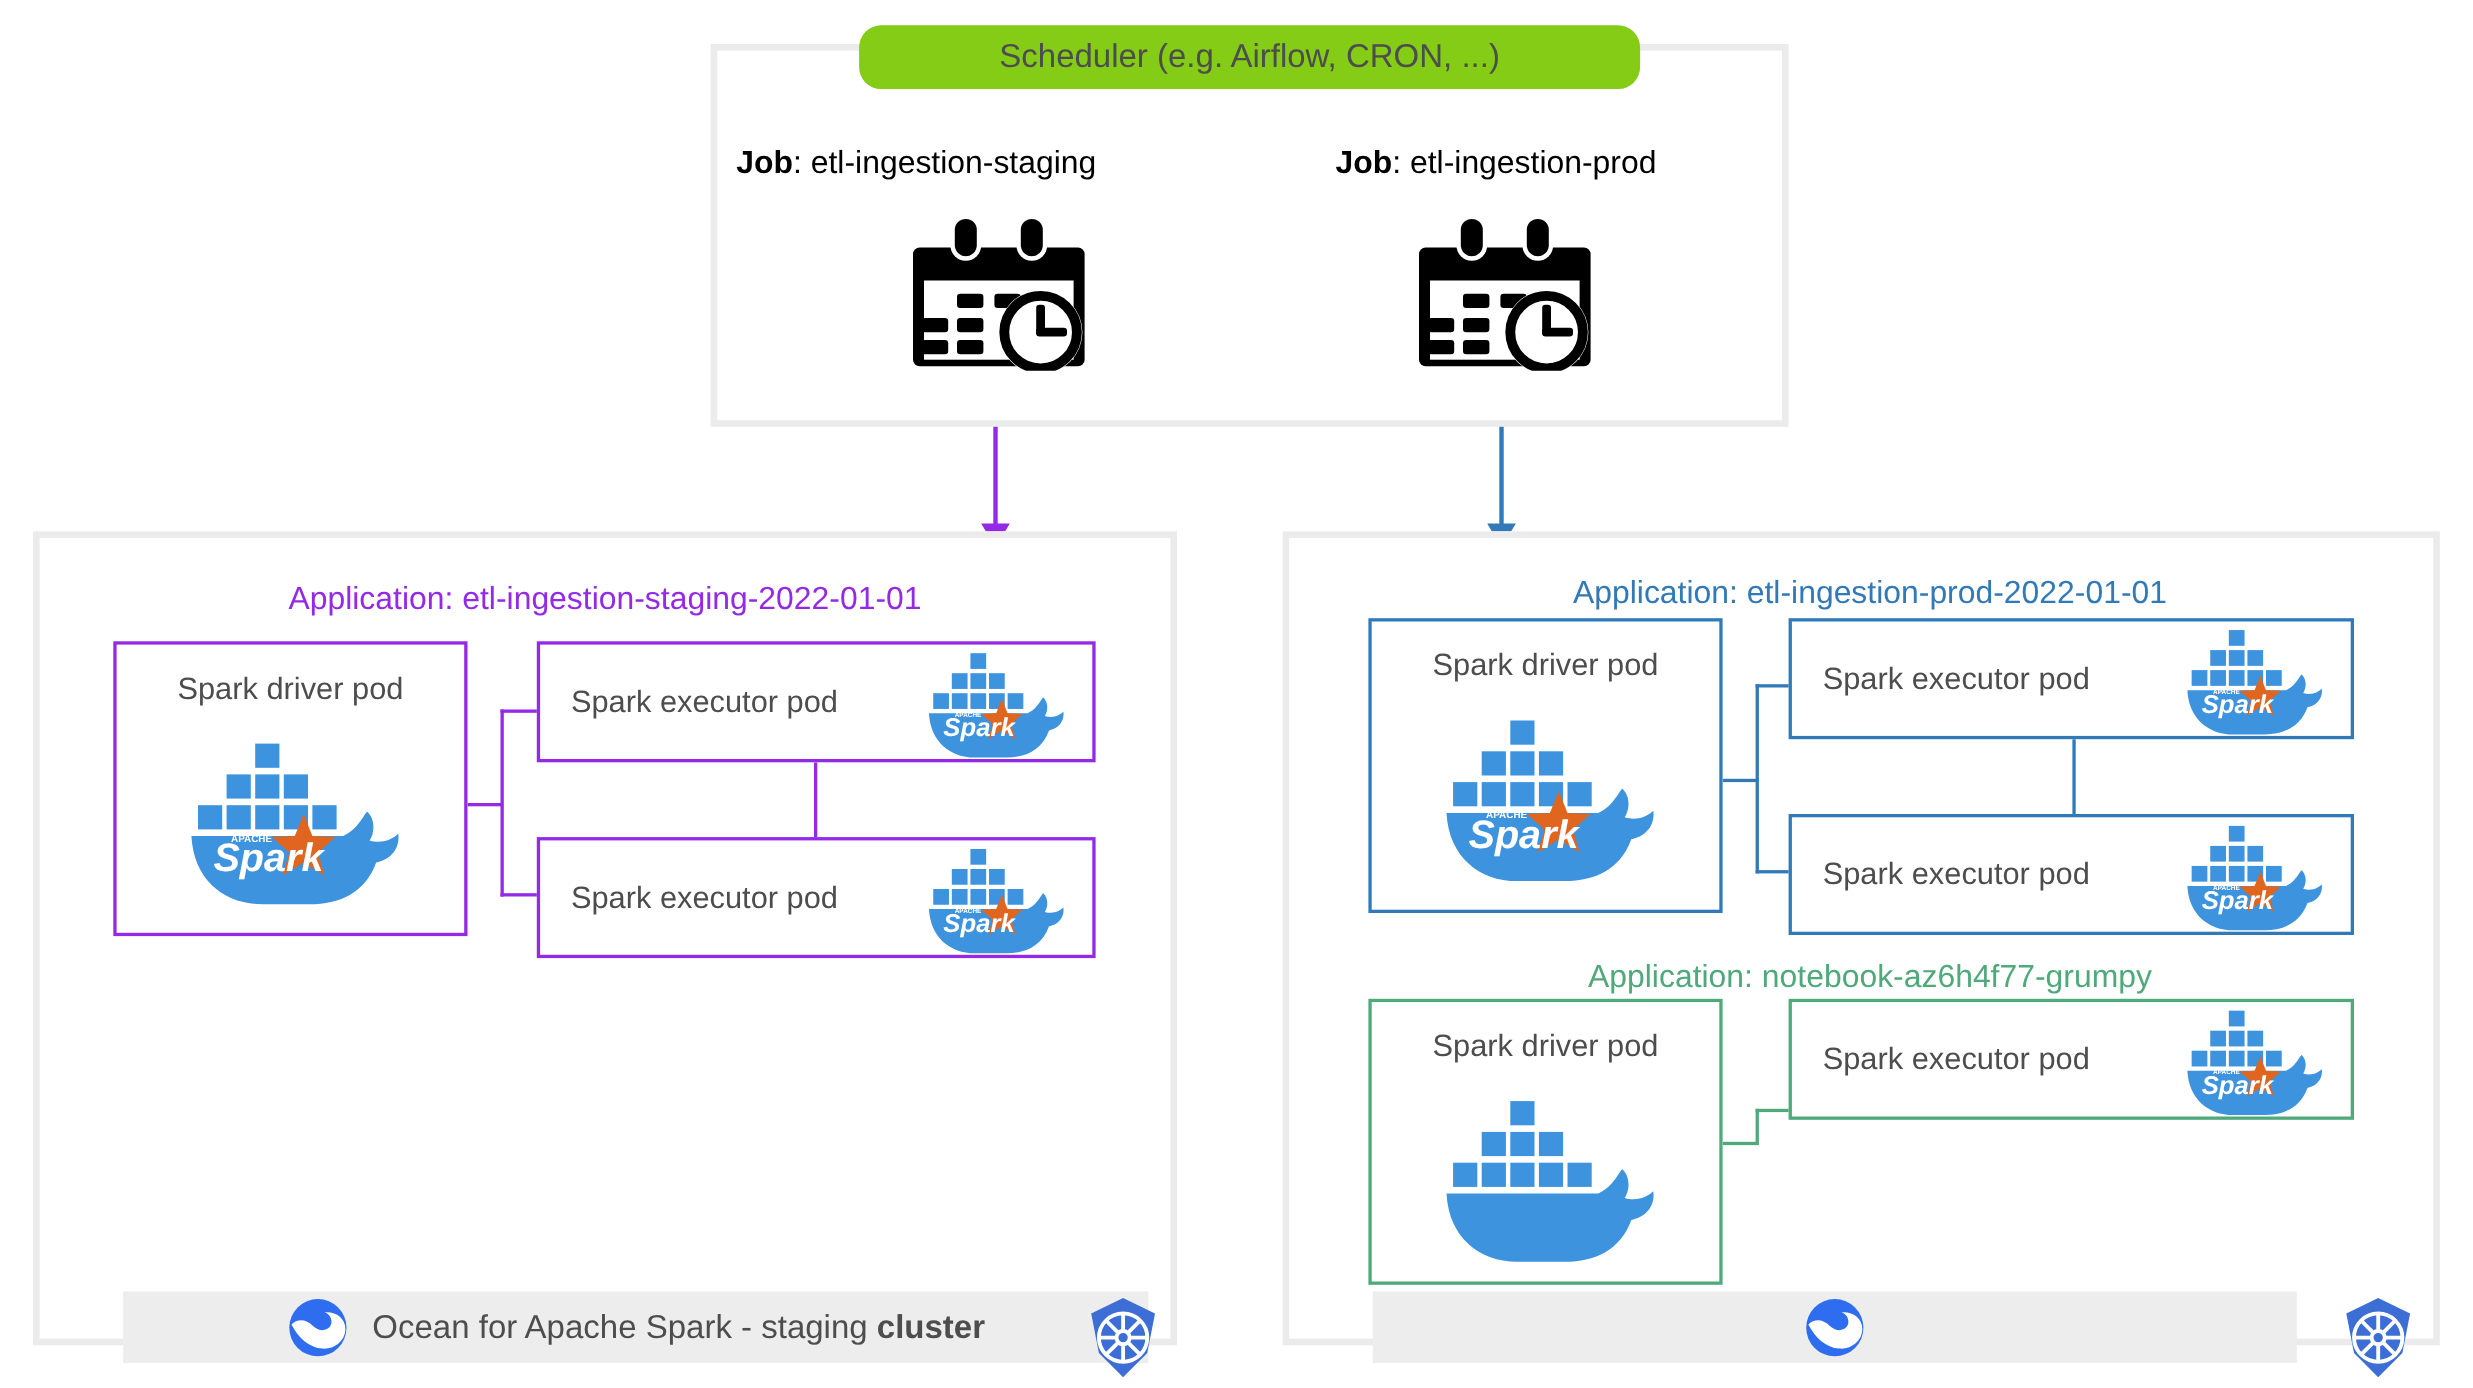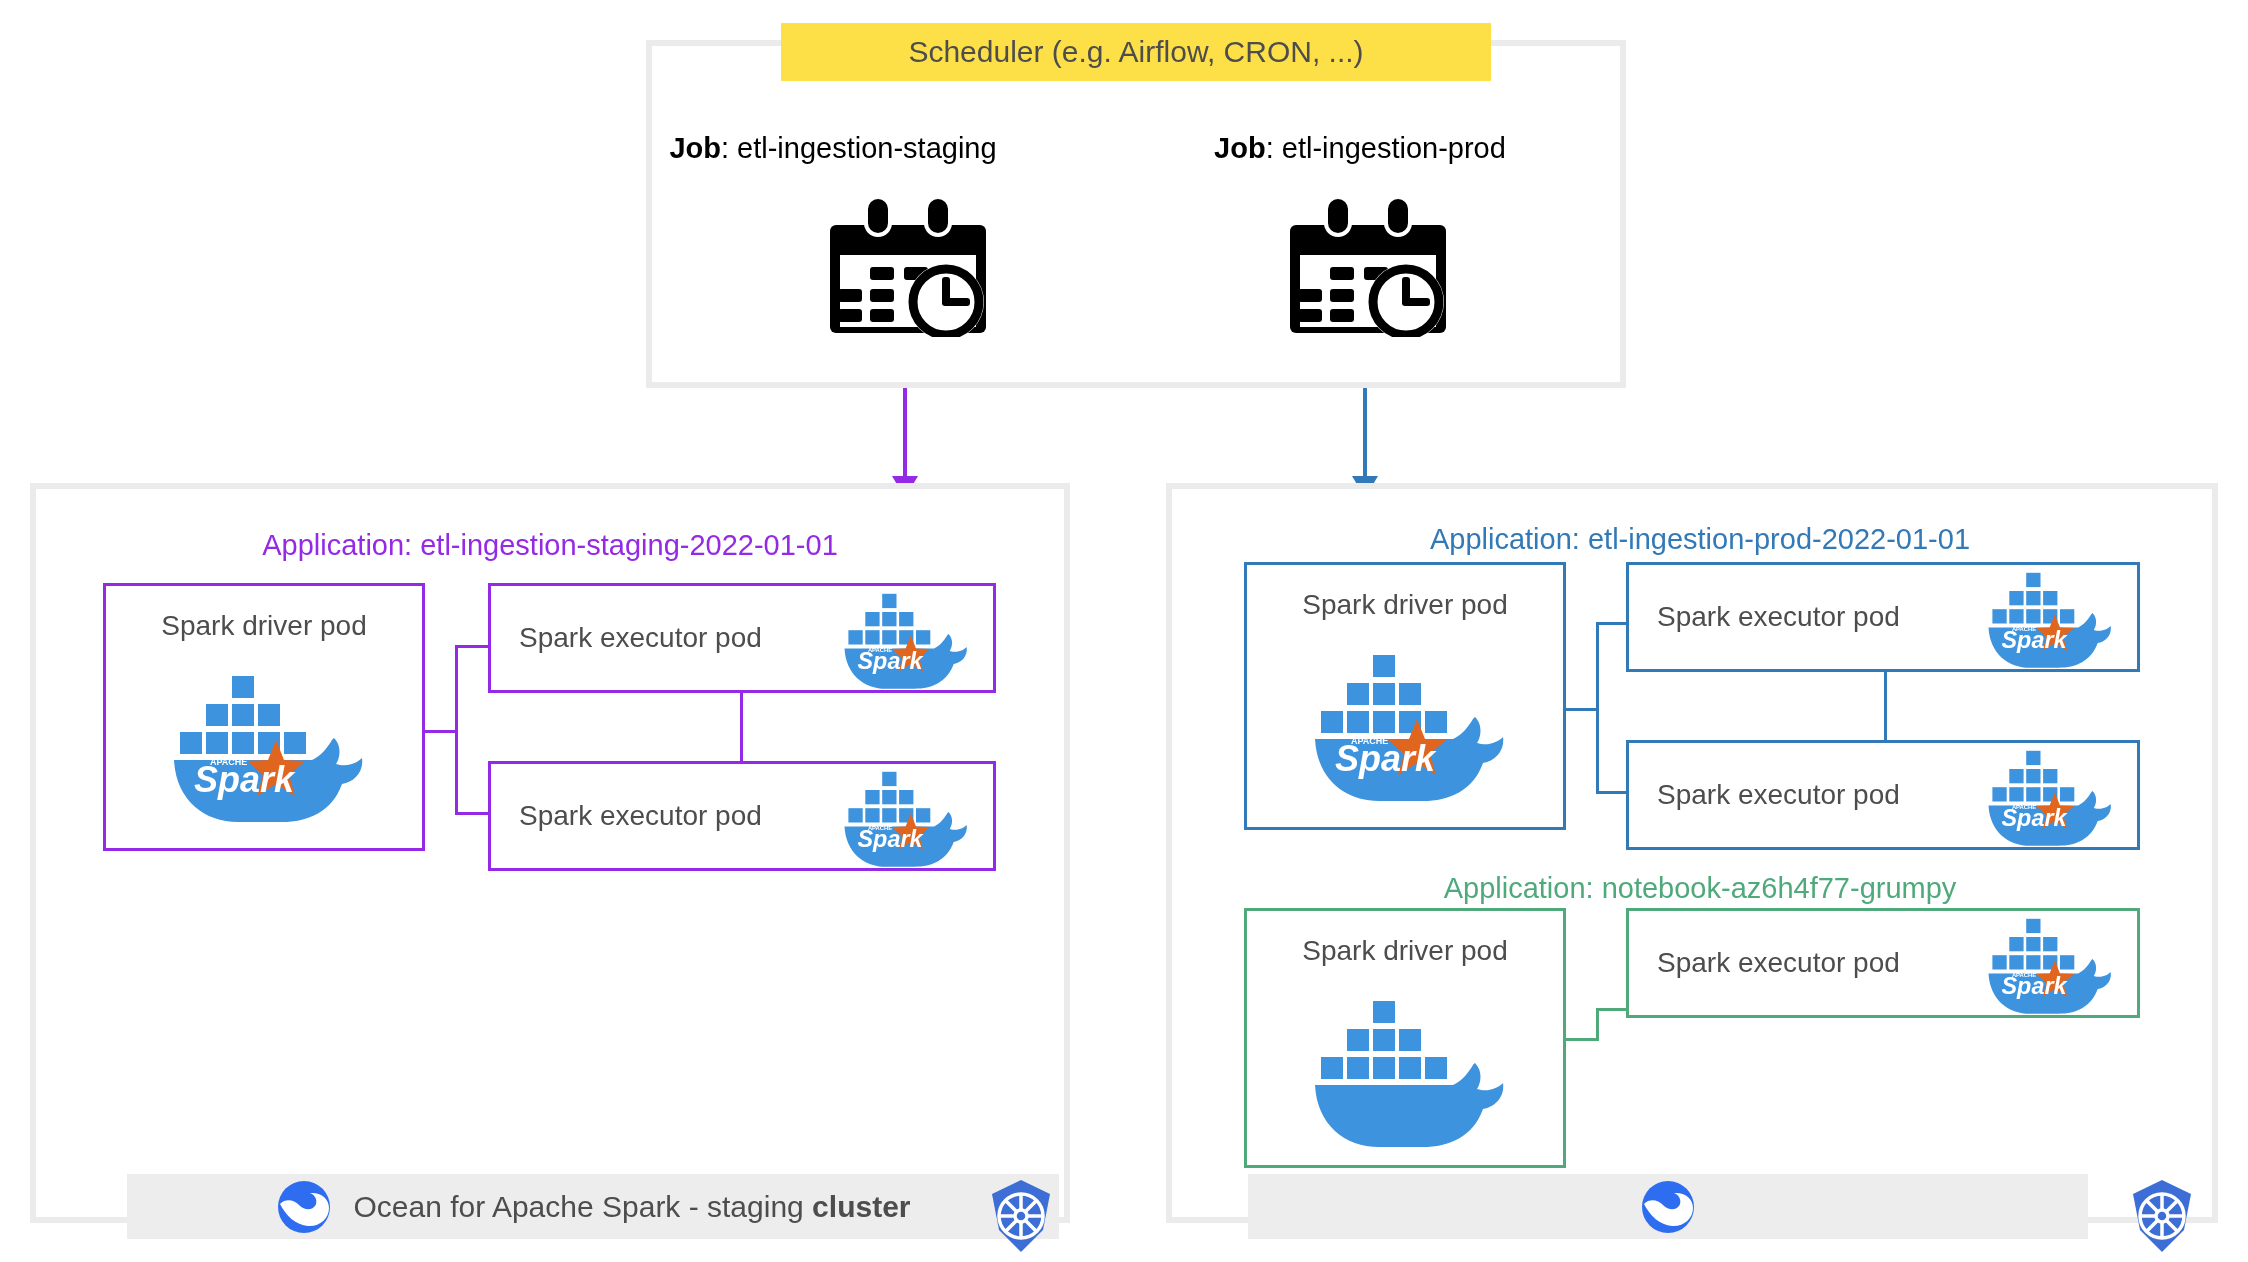--- a/index.html
+++ b/index.html
@@ -21,27 +21,28 @@
 
   
   .abs { position: absolute; box-sizing: border-box; }
 
   
   .scheduler-frame {
     border: 6px solid #ebebeb;
     background: #ffffff;
   }
   .scheduler-title-bar {
-    background: #fde047;
+    background: #84cc16;
     color: #4d4d4d;
     font-size: 30px;
     display: flex;
     align-items: center;
     justify-content: center;
     white-space: nowrap;
+    border-radius: 20px;
   }
 
   .job-label {
     font-size: 29px;
     white-space: nowrap;
     text-align: center;
     line-height: 1;
   }
   .job-label b { font-weight: bold; }
 
@@ -268,21 +269,21 @@
             <rect x="120" y="68" width="22" height="22"></rect>
         </g>
         <path d="M10 96 h138 c14 -6 20 -22 22 -22 c8 8 6 20 2 26 c12 4 22 -2 26 -6 c2 14 -8 24 -20 26 c-10 28 -34 38 -60 38 h-44 c-34 0 -62 -22 -64 -62 z" fill="#3d93dd"></path>
         <path d="M112 76 l8 20 l21 1 l-16 14 l6 21 l-19 -12 l-19 12 l6 -21 l-16 -14 l21 -1 z" fill="#e0651f"></path>
         <text x="30" y="128" font-family="Liberation Sans, sans-serif" font-size="36" font-weight="bold" font-style="italic" fill="#ffffff">Spark</text>
         <text x="46" y="101" font-family="Liberation Sans, sans-serif" font-size="9" font-weight="bold" fill="#ffffff">APACHE</text>
       </svg>
     </div>
   </div>
 
-  <div class="abs cluster-footer" style="left:127px; top:1174px; width:932px; height:65px;">
+  <div class="abs cluster-footer" style="left:112px; top:1174px; width:932px; height:65px;">
     <span style="width:56px;height:56px;display:inline-block;">
       <svg viewBox="0 0 56 56" width="56" height="56">
         <circle cx="28" cy="28" r="26" fill="#2f6df0"></circle>
         <path d="M4 25 c6 -6 14 -4 19 1 c6 6 13 5 16 1 c3 -4 1 -11 -5 -13 c10 -1 19 5 19 15 c0 11 -10 19 -21 18 c-12 -1 -22 -10 -28 -22 z" fill="#ffffff"></path>
       </svg>
     </span>
     <span class="ftxt"><span>Ocean for Apache Spark - staging </span><b>cluster</b></span>
   </div>
 
   <div class="abs" style="left:985px; top:1178px; width:72px; height:76px;">

